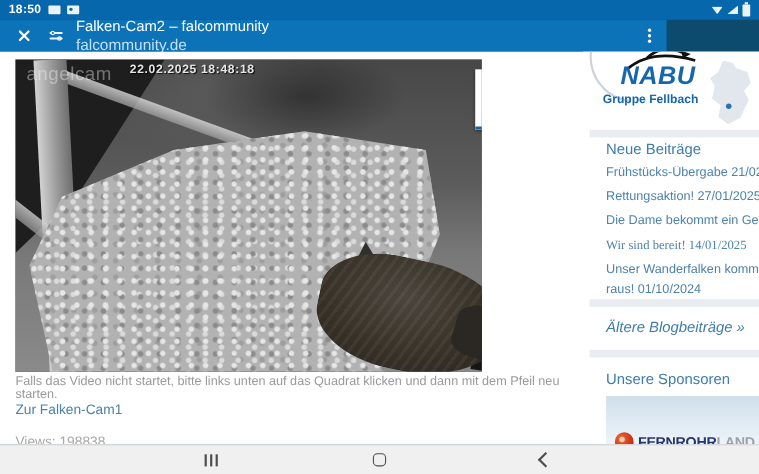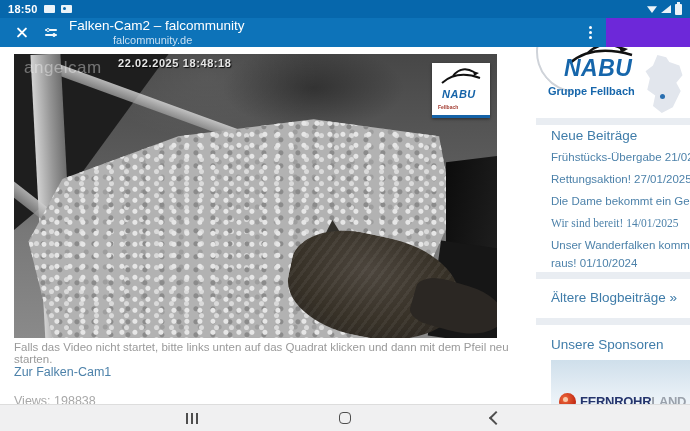--- a/index.html
+++ b/index.html
@@ -1,16 +1,16 @@
 <!DOCTYPE html>
 <html><head>
 <meta charset="utf-8">
 <style>
   html,body{margin:0;padding:0;background:#dddddd;}
-  #screen{position:relative;width:690px;height:431px;overflow:hidden;background:#6d28d9;
+  #screen{position:relative;width:690px;height:431px;overflow:hidden;background:#0c4a6e;
     font-family:"Liberation Sans",sans-serif;-webkit-font-smoothing:antialiased;}
   
   .status-bar{position:absolute;left:0;top:0;width:690px;height:18px;background:#0667ac;
     display:flex;align-items:center;padding:0 8px;box-sizing:border-box;color:#fff;}
   .sb-time{font-size:11px;font-weight:bold;letter-spacing:.3px;}
   .sb-ico{display:inline-block;background:#fff;opacity:.92;margin-left:6px;}
   .ico-folder{width:11px;height:8px;border-radius:1px;}
   .ico-gallery{width:11px;height:8px;border-radius:1px;position:relative;}
   .ico-gallery::after{content:"";position:absolute;left:2px;top:2px;width:3px;height:3px;border-radius:50%;background:#0667ac;}
   .sb-right{margin-left:auto;display:flex;align-items:center;gap:4px;}
@@ -25,27 +25,27 @@
   .close-btn::before,.close-btn::after{content:"";position:absolute;left:7px;top:1px;width:2px;height:13px;background:#fff;border-radius:1px;}
   .close-btn::before{transform:rotate(45deg);}
   .close-btn::after{transform:rotate(-45deg);}
   .pageinfo{width:12px;height:10px;margin-left:16px;position:relative;opacity:.95;}
   .pageinfo::before{content:"";position:absolute;left:0;top:1px;width:12px;height:2px;background:#fff;border-radius:1px;}
   .pageinfo::after{content:"";position:absolute;left:0;top:6px;width:12px;height:2px;background:#fff;border-radius:1px;}
   .pageinfo .knob1{position:absolute;left:1px;top:0;width:4px;height:4px;border-radius:50%;background:#0d73b9;border:1px solid #fff;box-sizing:border-box;}
   .pageinfo .knob2{position:absolute;right:1px;top:5px;width:4px;height:4px;border-radius:50%;background:#0d73b9;border:1px solid #fff;box-sizing:border-box;}
   .bar-titles{margin-left:12px;line-height:1.1;}
   .bar-title{font-size:13.5px;color:#fff;}
-  .bar-sub{font-size:11px;color:#c9dff1;margin-top:1px;margin-left:44px;}
+  .bar-sub{font-size:14px;color:#c9dff1;margin-top:1px;}
   .menu-btn{margin-left:auto;margin-right:10px;display:flex;flex-direction:column;gap:2px;padding:4px;cursor:pointer;}
   .menu-btn i{width:3px;height:3px;border-radius:50%;background:#fff;}
   
   .content{position:absolute;left:0;top:47px;width:690px;height:357px;background:#fff;}
   
-  .webcam{position:absolute;left:14px;top:7px;width:483px;height:284px;background:#585858;overflow:hidden;cursor:pointer;}
+  .webcam{position:absolute;left:14px;top:7px;width:424px;height:284px;background:#585858;overflow:hidden;cursor:pointer;}
   .ph{position:absolute;}
   .wall{inset:0;background:
     radial-gradient(ellipse 130px 60px at 62% 12%,rgba(0,0,0,.35),transparent 70%),
     radial-gradient(ellipse 160px 90px at 40% 8%,rgba(255,255,255,.07),transparent 70%),
     linear-gradient(180deg,#474747 0%,#5c5c5c 40%,#787878 62%,#8a8a8a 100%);}
   .corner-dark{inset:0;background:#1e1e1e;clip-path:polygon(0 0,32% 0,14% 42%,0 62%);}
   .beam1{left:34px;top:6px;width:235px;height:11px;background:linear-gradient(#dcdcdc,#979797);
     transform:rotate(20deg);transform-origin:left top;opacity:.8;}
   .beam2{left:-12px;top:118px;width:150px;height:13px;background:linear-gradient(#cfcfcf,#8d8d8d);
     transform:rotate(38deg);transform-origin:left top;opacity:.8;}
@@ -89,21 +89,21 @@
   .sb-group{position:absolute;left:18px;top:38px;font-size:11px;font-weight:bold;color:#1666ab;}
   .sb-bird{position:absolute;left:36px;top:-6px;}
   .sb-map{position:absolute;left:112px;top:8px;width:44px;height:58px;background:#e2e6ed;
     clip-path:polygon(35% 0,55% 4%,62% 12%,85% 18%,92% 35%,78% 48%,88% 62%,70% 90%,45% 100%,25% 88%,30% 70%,12% 60%,18% 40%,8% 28%,25% 18%);}
   .sb-map-dot{position:absolute;left:40%;top:68%;width:5px;height:5px;border-radius:50%;background:#2a6fb0;}
   .sb-h{position:absolute;left:551px;font-size:13.5px;color:#3f7ca9;}
   .sb-link{position:absolute;left:551px;width:139px;font-size:11.5px;color:#4d82aa;
     white-space:nowrap;overflow:hidden;cursor:pointer;}
   .nb-title{top:81px;}
   .lk0{top:104px;}.lk1{top:126px;}.lk2{top:148px;}.lk3{top:170px;font-family:Liberation Serif, serif;}.lk4{top:192px;}.lk4b{top:210px;}
-  .aeltere{top:243px;cursor:pointer;}
+  .aeltere{top:243px;cursor:pointer;font-style:italic;}
   .sp-title{top:290px;}
   .sponsor-banner{position:absolute;left:551px;top:313px;width:139px;height:44px;overflow:hidden;cursor:pointer;
     background:linear-gradient(180deg,#cfdfeb,#eef4f9);}
   .sponsor-row{position:absolute;left:8px;top:33px;display:flex;align-items:center;gap:4px;}
   .sponsor-ball{width:17px;height:17px;border-radius:50%;background:radial-gradient(circle at 35% 35%,#ef6a3c,#c22a14 70%,#7e1a0c);position:relative;}
   .sponsor-ball::after{content:"";position:absolute;left:4px;top:4px;width:5px;height:5px;border-radius:50%;background:#f9c9a8;}
   .sponsor-word{font-size:13px;font-weight:bold;color:#25356d;letter-spacing:-.3px;white-space:nowrap;}
   .sponsor-word .lite{color:#9aa1ab;font-weight:bold;}
   
   .nav-bar{position:absolute;left:0;top:404px;width:690px;height:27px;background:#f0f0f1;border-top:1px solid #dddddd;box-sizing:border-box;}

